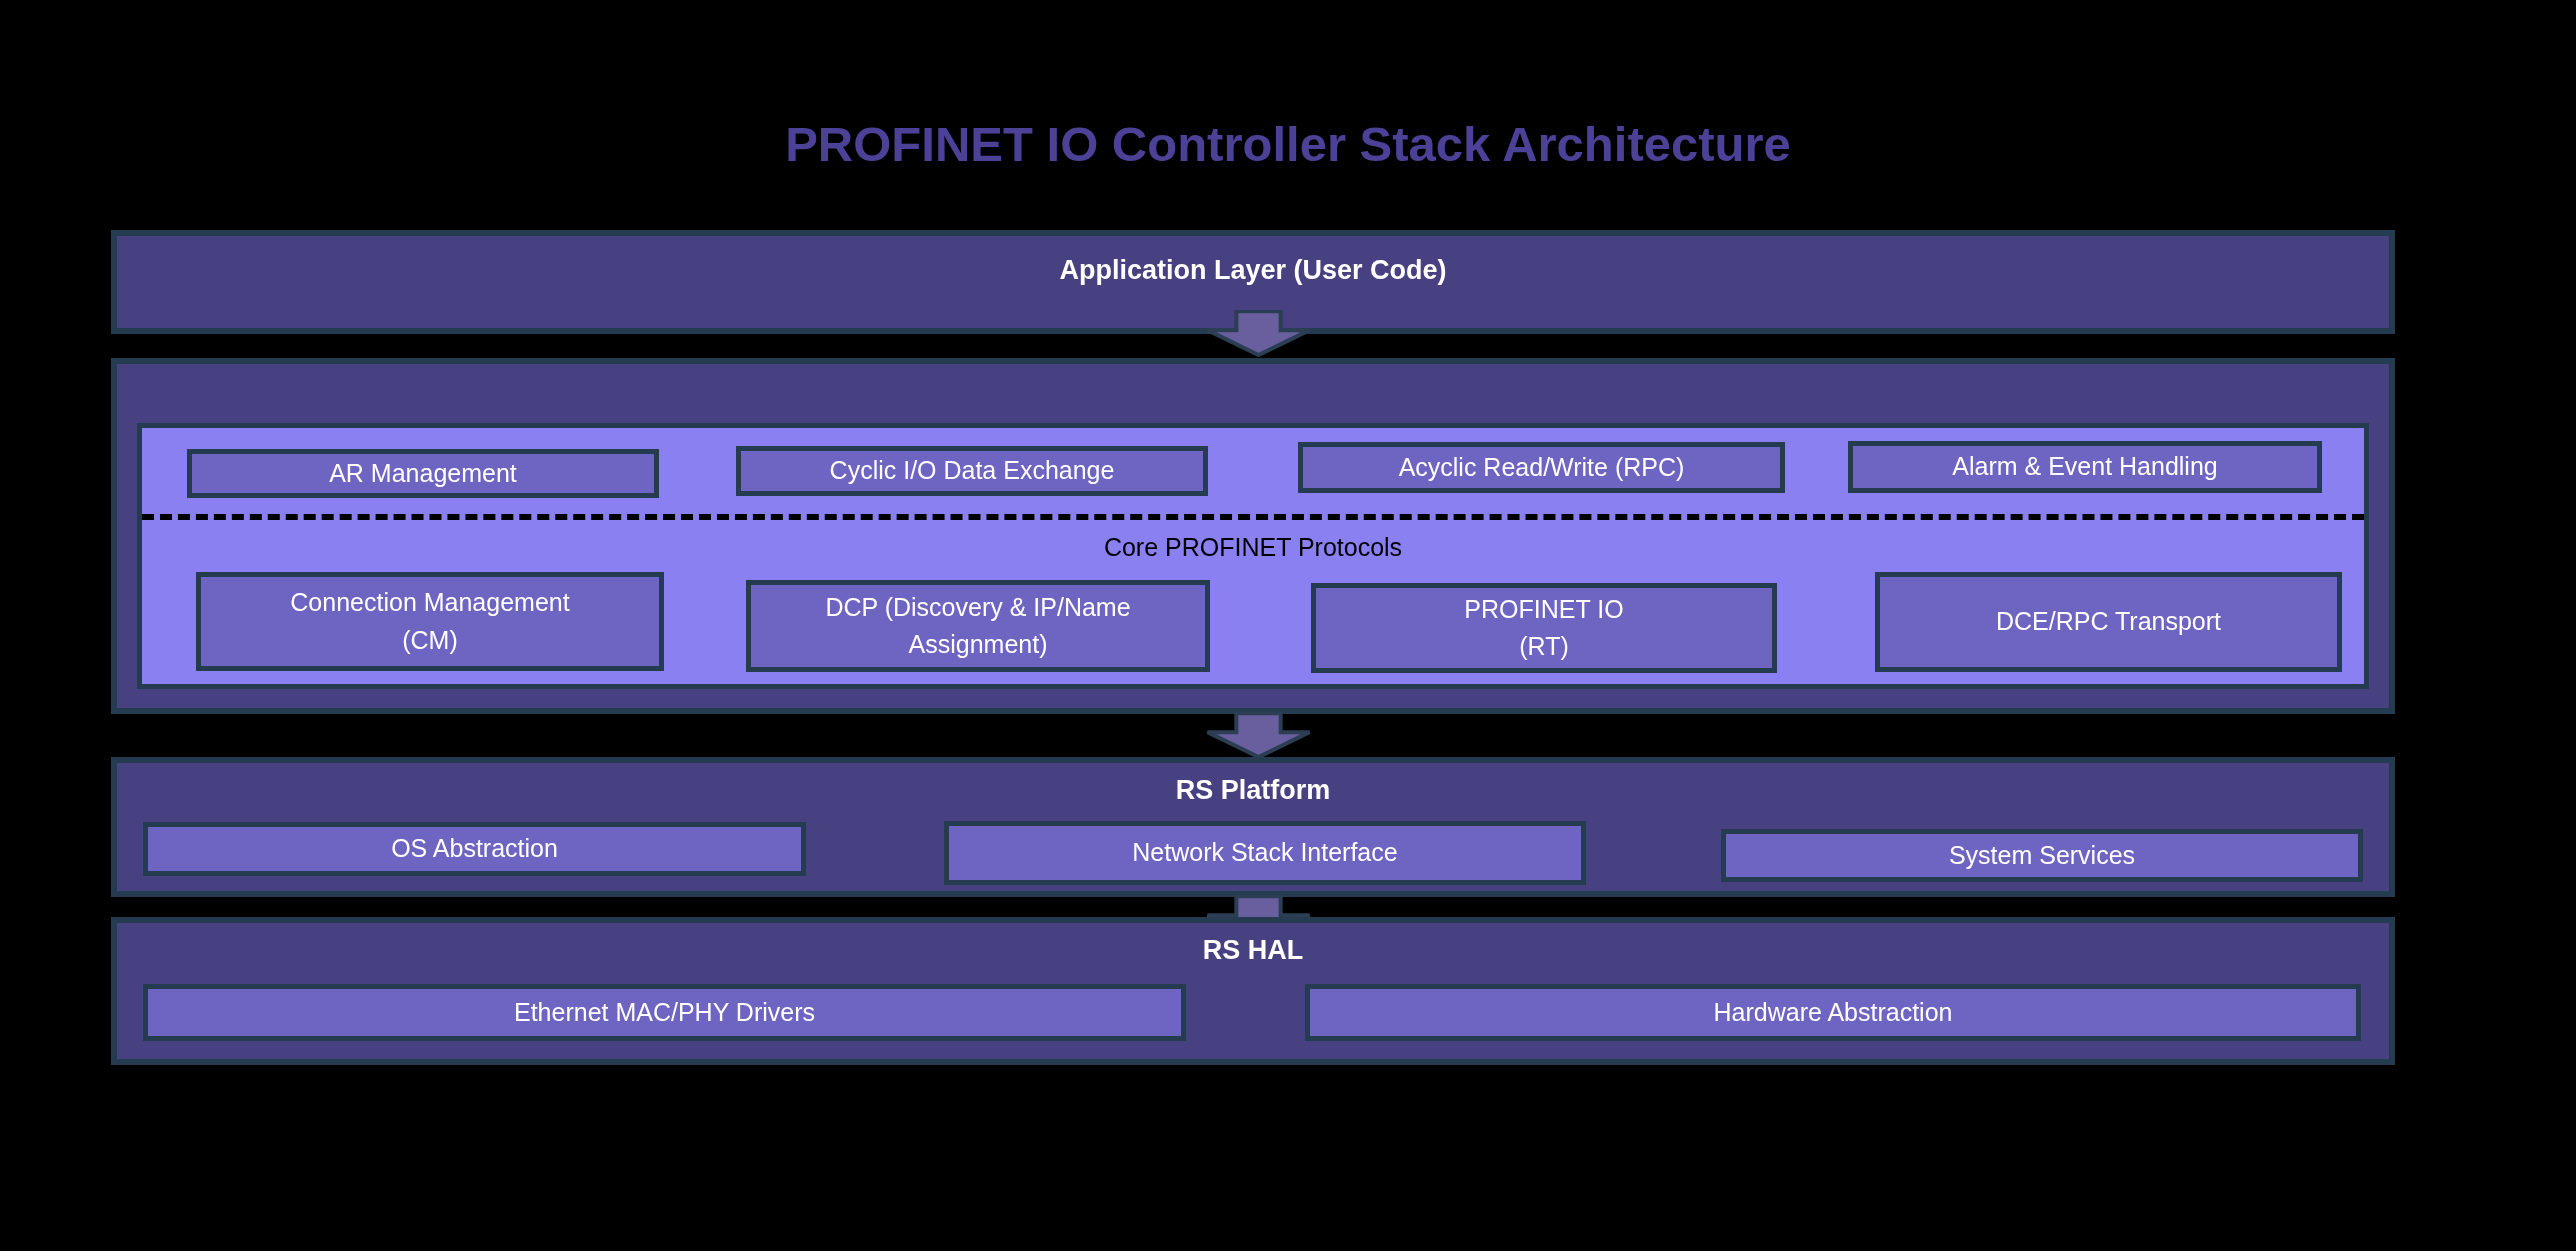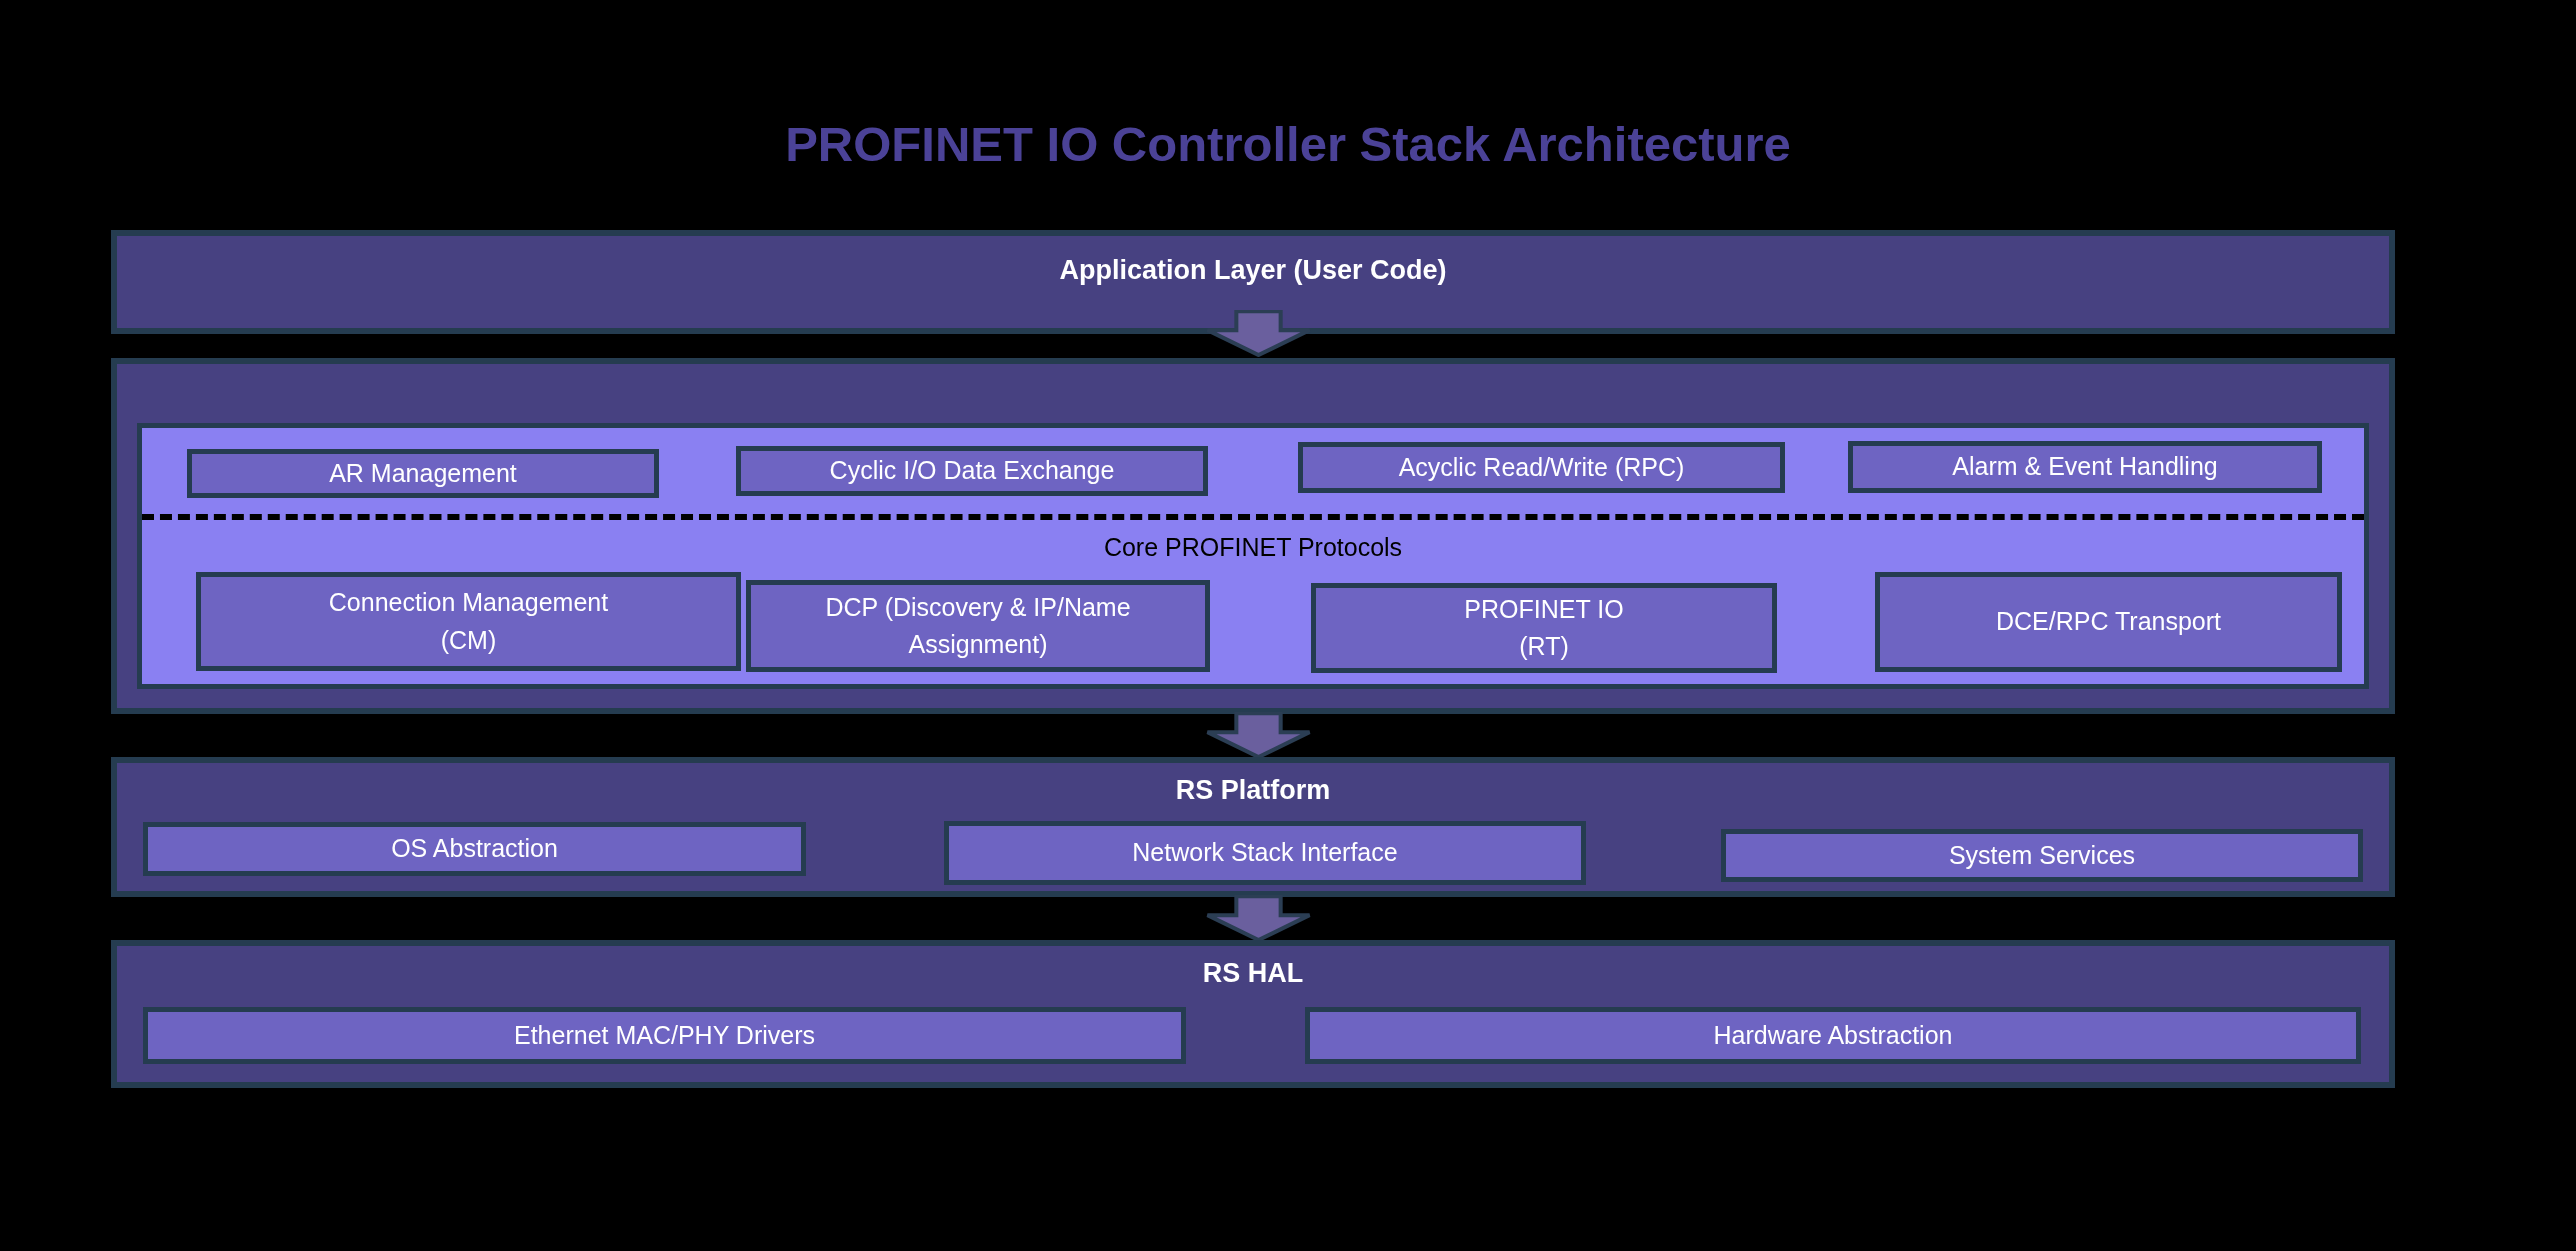--- a/index.html
+++ b/index.html
@@ -42,21 +42,21 @@
     color: #ffffff;
     font-size: 27px;
     font-weight: bold;
   }
   .app    { top: 230px;  height: 104px; }
   .app .layer-heading { height: 69px; }
   .ctrl   { top: 358px;  height: 356px; }
   .ctrl .layer-heading { height: 59px; }
   .plat   { top: 757px; height: 140px; }
   .plat .layer-heading { height: 54px; }
-  .hal    { top: 940px; height: 148px; }
+  .hal    { top: 917px; height: 148px; }
   .hal .layer-heading { height: 54px; }
 
   
   .panel {
     position: absolute;
     left: 20px; right: 20px;
     top: 59px; bottom: 19px;
     background: #8a80f2;
     border: 5.4px solid #253c50;
     box-sizing: content-box;
@@ -90,21 +90,21 @@
     border-top: 6px dashed #000000;
   }
   .proto-heading {
     position: absolute;
     left: 0; right: 0; top: 105px;
     text-align: center;
     color: #000000;
     font-size: 25px;
   }
   
-  .pro0 { left: 54px;   top: 144px; width: 545px; height: 99px; }
+  .pro0 { left: 54px;   top: 144px; width: 468px; height: 99px; }
   .pro1 { left: 604px;  top: 152px; width: 464px; height: 92px; }
   .pro2 { left: 1169px; top: 155px; width: 466px; height: 90px; }
   .pro3 { left: 1733px; top: 144px; width: 467px; height: 100px; }
 
   
   .plat0 { left: 26px;   top: 59px; width: 663px; height: 54px; }
   .plat1 { left: 827px; top: 58px; width: 642px; height: 64px; }
   .plat2 { left: 1604px; top: 66px; width: 642px; height: 53px; }
 
   

